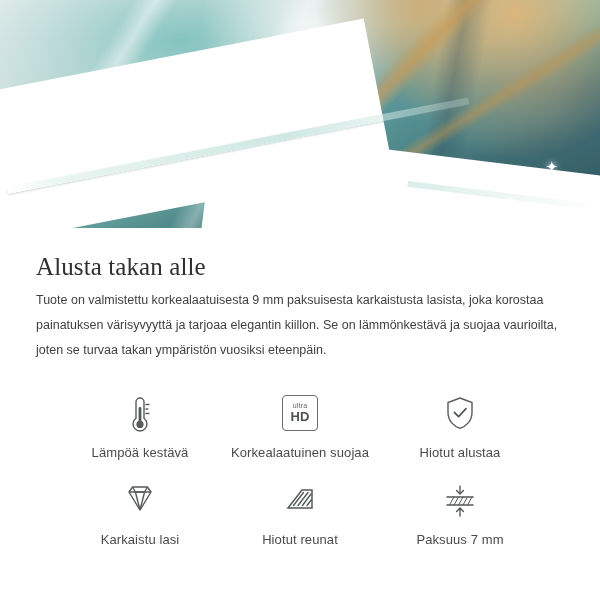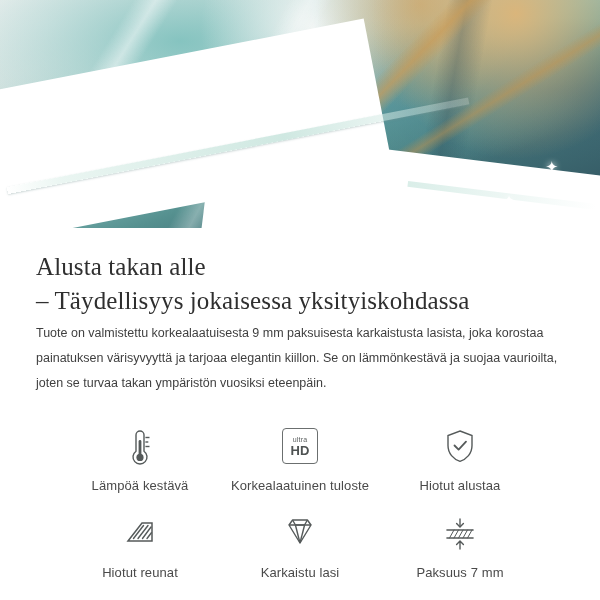--- a/index.html
+++ b/index.html
@@ -197,21 +197,20 @@
     <div class="hero-edge"></div>
     <div class="hero-edge2"></div>
     <span class="sparkle s1">✦</span>
     <span class="sparkle s2">✦</span>
     <span class="sparkle s3">✦</span>
   </div>
 
   <div class="content">
     <h1 class="headline">
       <span>Alusta takan alle</span>
-      <span class="line2">– Täydellisyys jokaisessa yksityiskohdassa</span>
     </h1>
     <p class="body-copy">Tuote on valmistettu korkealaatuisesta 9 mm paksuisesta karkaistusta lasista, joka korostaa painatuksen värisyvyyttä ja tarjoaa elegantin kiillon. Se on lämmönkestävä ja suojaa vaurioilta, joten se turvaa takan ympäristön vuosiksi eteenpäin.</p>
 
     <div class="features">
 
       <div class="feature">
         <div class="feature-icon">
           <svg width="40" height="44" viewBox="0 0 40 44" fill="none" stroke="#555a5a" stroke-width="1.4">
             <path d="M20 7a4 4 0 0 0-4 4v16.2a7 7 0 1 0 8 0V11a4 4 0 0 0-4-4z"></path>
             <circle cx="20" cy="33.4" r="3.6" fill="#555a5a" stroke="none"></circle>
@@ -224,59 +223,59 @@
         <div class="feature-label">Lämpöä kestävä</div>
       </div>
 
       <div class="feature">
         <div class="feature-icon">
           <div class="hd-badge">
             <span class="u">ultra</span>
             <span class="hd">HD</span>
           </div>
         </div>
-        <div class="feature-label">Korkealaatuinen tuloste</div>
+        <div class="feature-label">Korkealaatuinen suojaa</div>
       </div>
 
       <div class="feature">
         <div class="feature-icon">
           <svg width="40" height="44" viewBox="0 0 40 44" fill="none" stroke="#555a5a" stroke-width="1.4">
             <path d="M20 7l12 4.5v10c0 8-5.4 13.6-12 15.8C13.4 35.1 8 29.5 8 21.5v-10L20 7z"></path>
             <polyline points="14.5,21.5 18.6,25.6 26,17.6" stroke-width="1.8" stroke-linecap="round" stroke-linejoin="round"></polyline>
           </svg>
         </div>
         <div class="feature-label">Hiotut alustaa</div>
-      </div>
-
-      <div class="feature">
-        <div class="feature-icon">
-          <svg width="44" height="40" viewBox="0 0 44 40" fill="none" stroke="#555a5a" stroke-width="1.4" stroke-linecap="round">
-            <path d="M10 28 L24 10 L34 10 L34 28 Z" stroke-width="1.5" fill="none"></path>
-            <line x1="15.5" y1="25.5" x2="25.5" y2="12.5"></line>
-            <line x1="20" y1="25.5" x2="30" y2="12.5"></line>
-            <line x1="24.5" y1="25.5" x2="33" y2="14"></line>
-            <line x1="29" y1="25.5" x2="33.4" y2="19.8"></line>
-          </svg>
-        </div>
-        <div class="feature-label">Hiotut reunat</div>
       </div>
 
       <div class="feature">
         <div class="feature-icon">
           <svg width="44" height="40" viewBox="0 0 44 40" fill="none" stroke="#555a5a" stroke-width="1.4" stroke-linejoin="round">
             <path d="M11 12h22l-11 18L11 12z"></path>
             <path d="M11 12l3.6-5h14.8L33 12"></path>
             <line x1="14.6" y1="7" x2="17.4" y2="12"></line>
             <line x1="29.4" y1="7" x2="26.6" y2="12"></line>
             <line x1="17.4" y1="12" x2="22" y2="30"></line>
             <line x1="26.6" y1="12" x2="22" y2="30"></line>
             <line x1="17.4" y1="12" x2="26.6" y2="12"></line>
           </svg>
         </div>
         <div class="feature-label">Karkaistu lasi</div>
+      </div>
+
+      <div class="feature">
+        <div class="feature-icon">
+          <svg width="44" height="40" viewBox="0 0 44 40" fill="none" stroke="#555a5a" stroke-width="1.4" stroke-linecap="round">
+            <path d="M10 28 L24 10 L34 10 L34 28 Z" stroke-width="1.5" fill="none"></path>
+            <line x1="15.5" y1="25.5" x2="25.5" y2="12.5"></line>
+            <line x1="20" y1="25.5" x2="30" y2="12.5"></line>
+            <line x1="24.5" y1="25.5" x2="33" y2="14"></line>
+            <line x1="29" y1="25.5" x2="33.4" y2="19.8"></line>
+          </svg>
+        </div>
+        <div class="feature-label">Hiotut reunat</div>
       </div>
 
       <div class="feature">
         <div class="feature-icon">
           <svg width="44" height="40" viewBox="0 0 44 40" fill="none" stroke="#555a5a" stroke-width="1.4" stroke-linecap="round">
             <line x1="22" y1="6" x2="22" y2="13.5"></line>
             <polyline points="18.6,10.6 22,14 25.4,10.6" stroke-linejoin="round"></polyline>
             <line x1="9" y1="17" x2="35" y2="17" stroke-width="1.6"></line>
             <line x1="9" y1="25" x2="35" y2="25" stroke-width="1.6"></line>
             <line x1="11.5" y1="25" x2="16" y2="17" stroke-width="1"></line>

